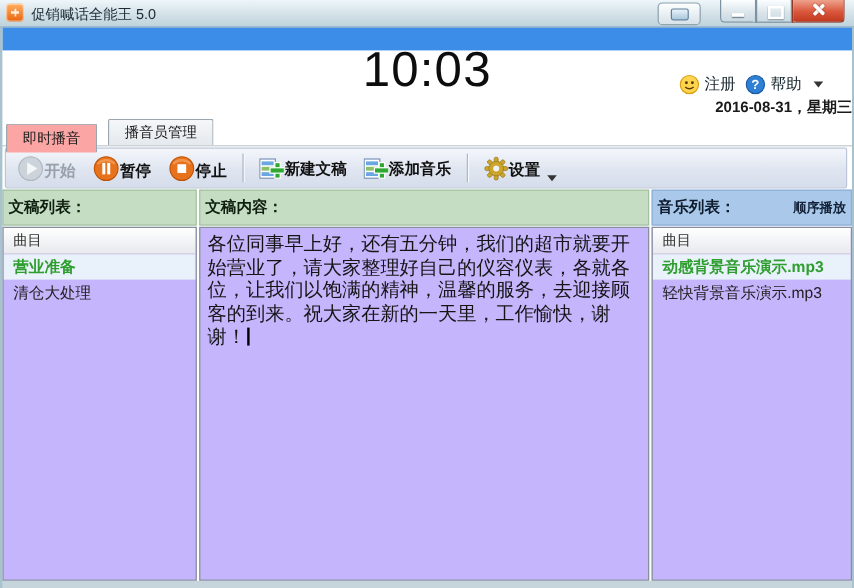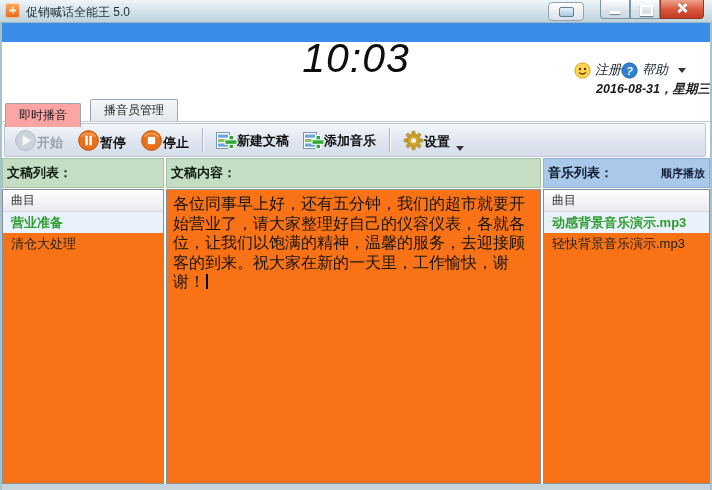--- a/index.html
+++ b/index.html
@@ -33,24 +33,24 @@
   .glyph-close{position:absolute;left:16px;top:3px;width:10px;height:10px;}
   .glyph-close::before,.glyph-close::after{content:"";position:absolute;left:4px;top:-1px;width:2.5px;height:12px;
     background:#fff;border-radius:1px;box-shadow:0 0 1px #7c2414;}
   .glyph-close::before{transform:rotate(45deg);} .glyph-close::after{transform:rotate(-45deg);}
 
   
   .blueband{position:absolute;left:2px;top:22px;width:708px;height:19px;background:#3b8de8;
     border-top:1px solid #77b3f2;z-index:40;}
 
   
-  .topzone{position:absolute;left:2px;top:41px;width:708px;height:56px;background:#fff;font-style:italic;}
+  .topzone{position:absolute;left:2px;top:41px;width:708px;height:56px;background:#fff;}
   .clock{position:absolute;left:0;width:708px;top:-6px;text-align:center;font-size:41px;color:#0d0d0d;letter-spacing:1px;}
   .date{position:absolute;left:0;width:708px;top:40px;text-align:right;font-size:12.5px;font-weight:bold;color:#1a1a1a;}
-  .links{position:absolute;right:24px;top:20px;display:flex;align-items:center;font-size:13px;color:#15232b;}
+  .links{position:absolute;right:24px;top:20px;display:flex;align-items:center;gap:8px;font-size:13px;color:#15232b;}
   .link{display:flex;align-items:center;gap:4px;cursor:pointer;}
   .dd-arrow{width:0;height:0;border-left:4px solid transparent;border-right:4px solid transparent;border-top:5px solid #333;margin-left:6px;}
 
   
   .tabstrip{position:absolute;left:2px;top:97px;width:708px;height:24px;background:#fff;border-bottom:1px solid #c3cad1;}
   .tab{position:absolute;top:2px;height:21px;line-height:21px;padding:0 13px;font-size:12px;color:#1a1a1a;
     border:1px solid #9aa6b0;border-bottom:none;border-radius:2px 2px 0 0;background:linear-gradient(#f5f7f9,#e4e9ed);cursor:pointer;}
   .tab.active{top:6px;height:23px;line-height:23px;background:#fca5a5;z-index:5;}
   .tab1{left:3px;} .tab2{left:88px;}
 
@@ -64,21 +64,21 @@
 
   
   .phead{position:absolute;top:158px;height:30px;box-sizing:border-box;display:flex;align-items:center;
     padding:0 4px;font-size:13px;font-weight:bold;color:#102010;}
   .phead.green{background:#c5ddc3;border:1px solid #a3c2a1;}
   .phead.blue{background:#aac9ea;border:1px solid #8cb0d6;color:#0e1c2e;justify-content:space-between;}
   .ph1{left:2px;width:162px;} .ph2{left:166px;width:375px;} .ph3{left:543px;width:167px;}
   .playmode{font-weight:bold;font-size:11px;color:#14233a;cursor:pointer;}
 
   
-  .panel{position:absolute;top:189px;height:295px;background:#f97316;border:1px solid #878f98;box-sizing:border-box;overflow:hidden;}
+  .panel{position:absolute;top:189px;height:295px;background:#c4b5fd;border:1px solid #878f98;box-sizing:border-box;overflow:hidden;}
   .pa{left:2px;width:162px;} .pb{left:166px;width:375px;} .pc{left:543px;width:167px;}
   .colhead{height:21px;line-height:21px;padding:0 8px;font-size:12px;color:#333;
     background:linear-gradient(#ffffff,#f1f2f4 60%,#e9eaee);border-bottom:1px solid #d8dadd;cursor:pointer;}
   .lrow{height:21px;line-height:21px;padding:0 8px;font-size:13px;color:#222;cursor:pointer;white-space:nowrap;}
   .lrow.sel{color:#2e9e2e;font-weight:bold;background:#e9f2fb;}
   .editor{padding:4px 6px;font-size:16px;line-height:19.5px;color:#151515;cursor:text;height:100%;box-sizing:border-box;}
   .caret{display:inline-block;width:1.5px;height:15px;background:#000;vertical-align:-2px;margin-left:1px;}
 </style>
 </head>
 <body>

